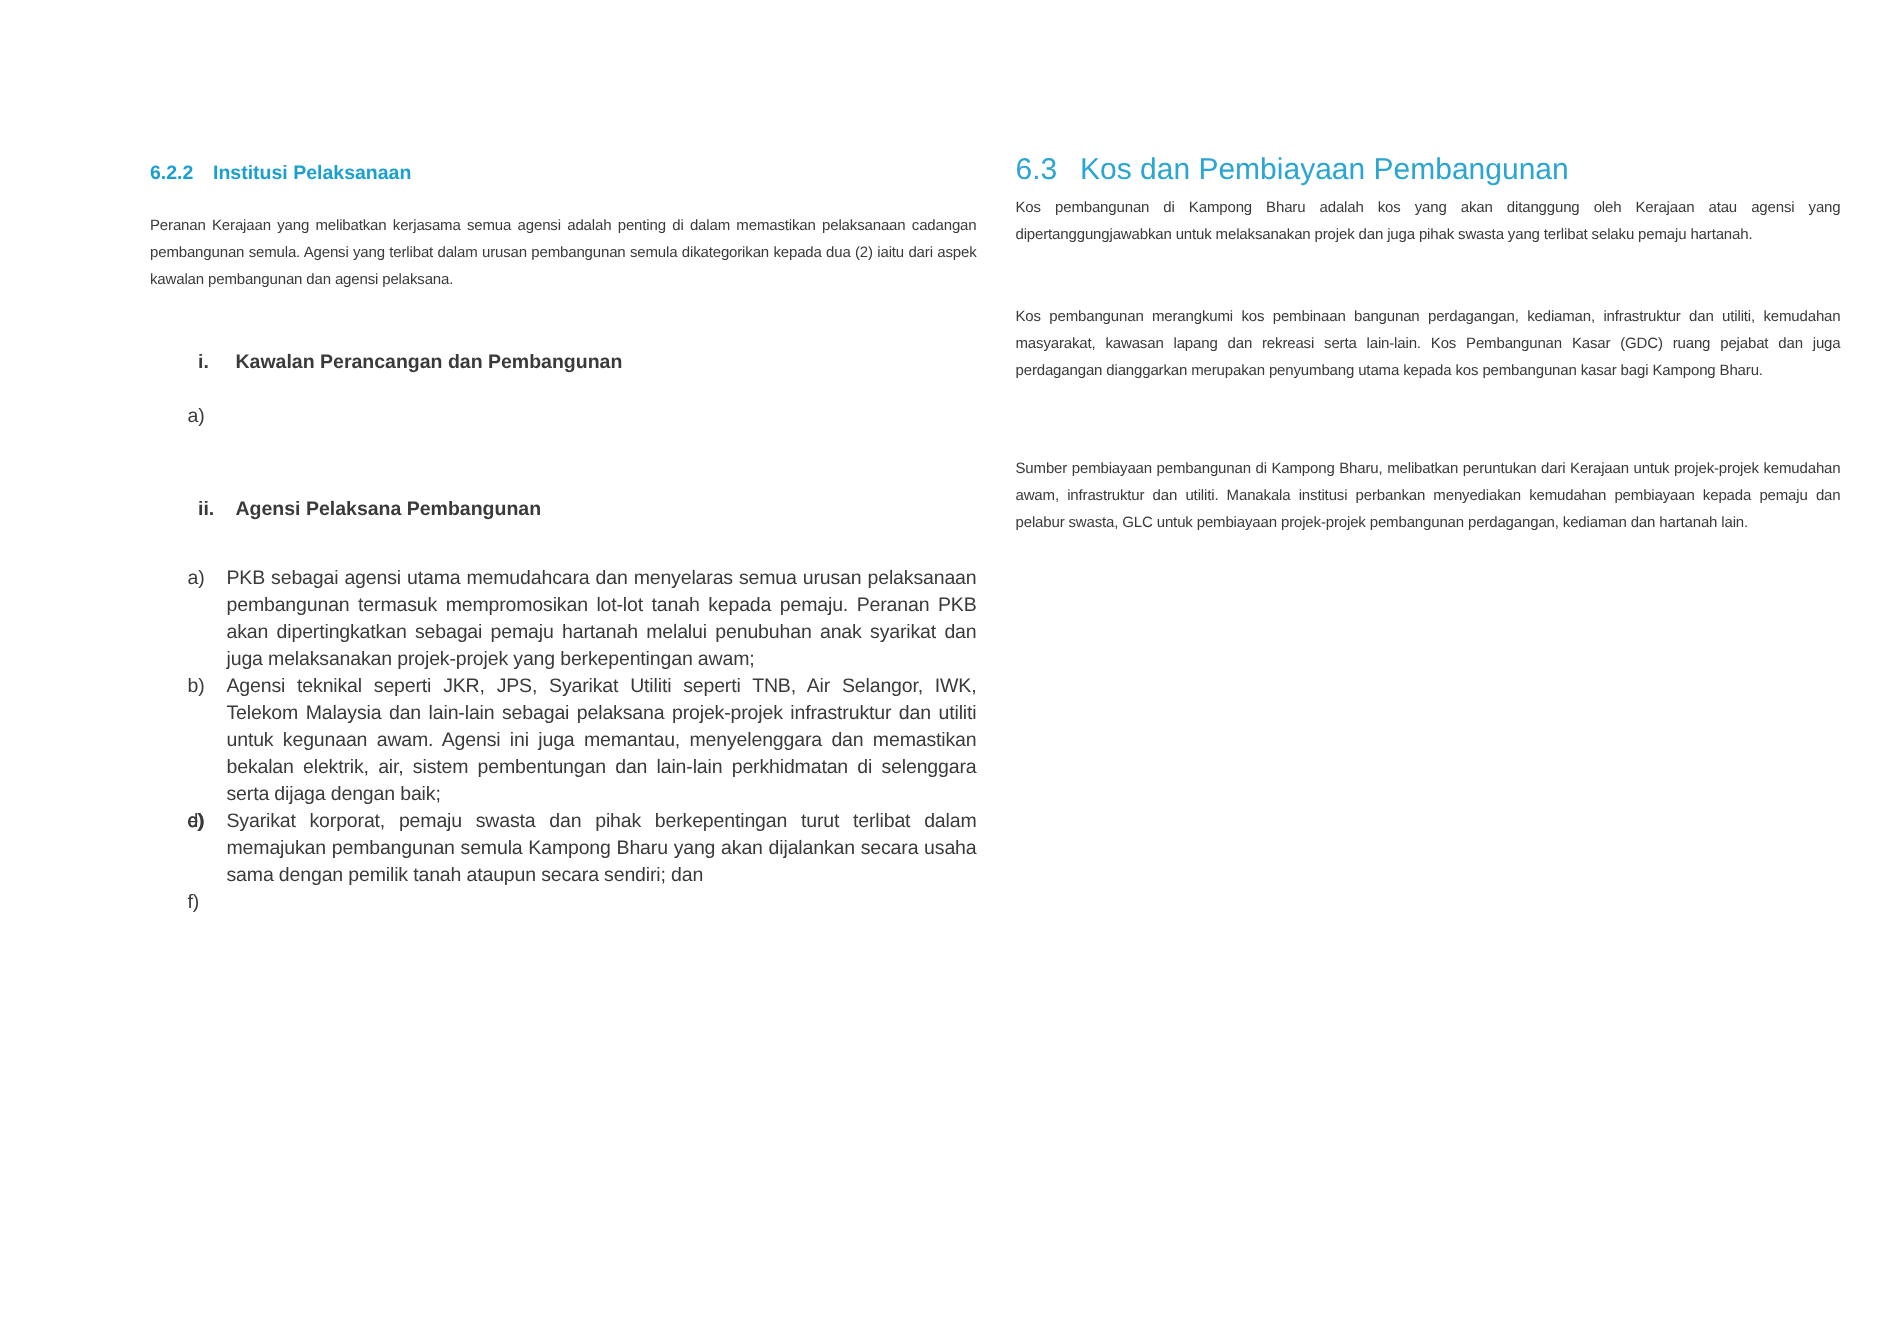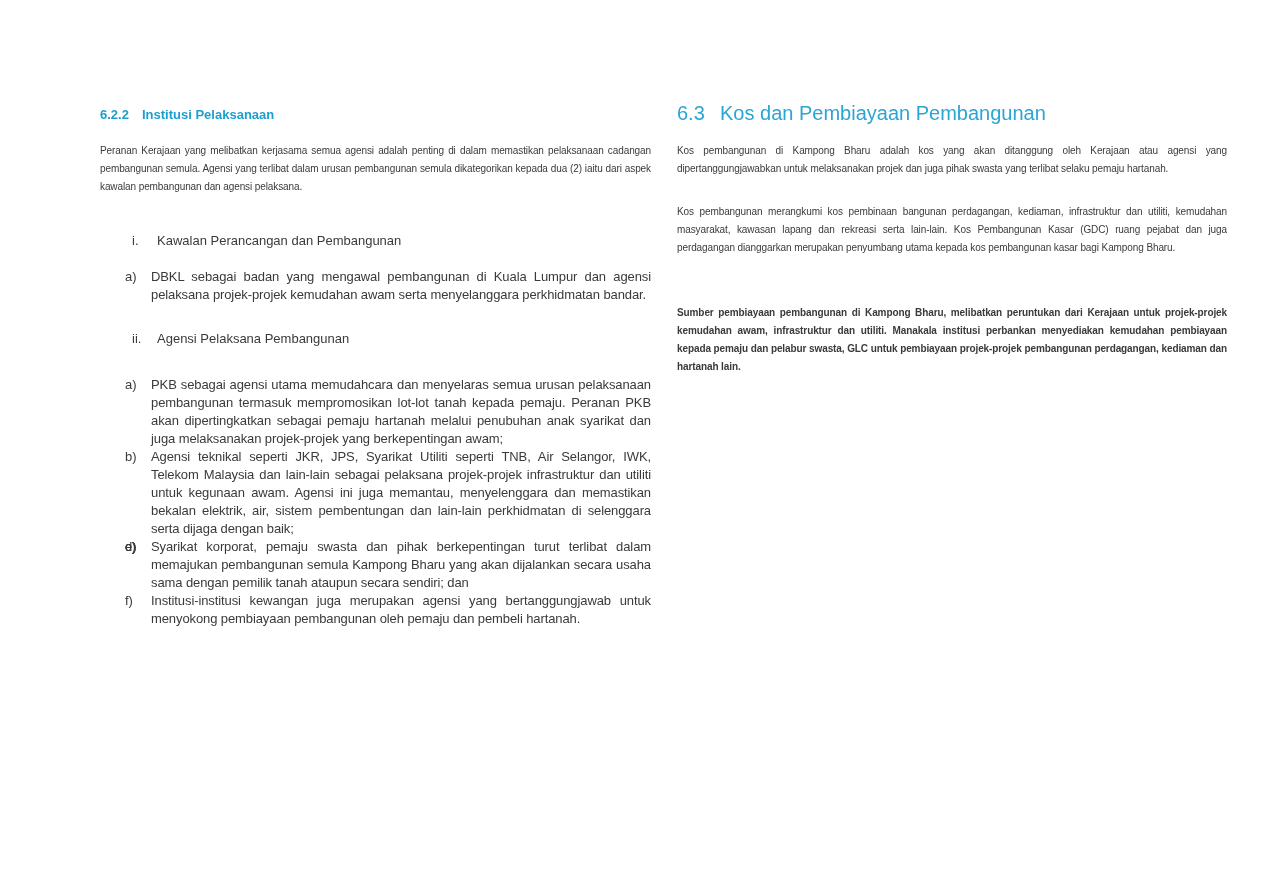--- a/index.html
+++ b/index.html
@@ -62,21 +62,21 @@
       margin: 0;
       white-space: nowrap;
     }
     .h-main .num { display: inline-block; width: 43px; }
 
     .block { position: absolute; left: 0; width: 100%; }
 
     .roman {
       font-size: 13px;
       line-height: 18px;
-      font-weight: normal;
+      font-weight: bold;
       color: #3a3a3a;
       white-space: nowrap;
       padding-left: 32px;
     }
     .roman .rnum { display: inline-block; width: 25px; }
 
     .alist {
       position: absolute;
       left: 25px;
       width: 526px;
@@ -109,21 +109,20 @@
     </h3>
 
     <p class="p block" style="top:142px;">Peranan Kerajaan yang melibatkan kerjasama semua agensi adalah penting di dalam memastikan pelaksanaan cadangan pembangunan semula. Agensi yang terlibat dalam urusan pembangunan semula dikategorikan kepada dua (2) iaitu dari aspek kawalan pembangunan dan agensi pelaksana.</p>
 
     <div class="block roman" style="top:232px;">
       <span class="rnum">i.</span><span>Kawalan Perancangan dan Pembangunan</span>
     </div>
     <ul class="alist" style="top:268px;">
       <li>
         <span class="letter">a)</span>
-        <span>DBKL sebagai badan yang mengawal pembangunan di Kuala Lumpur dan agensi pelaksana projek-projek kemudahan awam serta menyelanggara perkhidmatan bandar.</span>
       </li>
     </ul>
 
     <div class="block roman" style="top:330px;">
       <span class="rnum">ii.</span><span>Agensi Pelaksana Pembangunan</span>
     </div>
     <ul class="alist" style="top:376px;">
       <li>
         <span class="letter">a)</span>
         <span>PKB sebagai agensi utama memudahcara dan menyelaras semua urusan pelaksanaan pembangunan termasuk mempromosikan lot-lot tanah kepada pemaju. Peranan PKB akan dipertingkatkan sebagai pemaju hartanah melalui penubuhan anak syarikat dan juga melaksanakan projek-projek yang berkepentingan awam;</span>
@@ -137,28 +136,27 @@
       </li>
       <li>
         <span class="letter">d)</span>
       </li>
       <li>
         <span class="letter">e)</span>
         <span>Syarikat korporat, pemaju swasta dan pihak berkepentingan turut terlibat dalam memajukan pembangunan semula Kampong Bharu yang akan dijalankan secara usaha sama dengan pemilik tanah ataupun secara sendiri; dan</span>
       </li>
       <li>
         <span class="letter">f)</span>
-        <span>Institusi-institusi kewangan juga merupakan agensi yang bertanggungjawab untuk menyokong pembiayaan pembangunan oleh pemaju dan pembeli hartanah.</span>
       </li>
     </ul>
   </div>
 
   <div class="col col-right">
     <h2 class="h-main">
       <span class="num">6.3</span><span>Kos dan Pembiayaan Pembangunan</span>
     </h2>
 
-    <p class="p block" style="top:142px;">Kos pembangunan di Kampong Bharu adalah kos yang akan ditanggung oleh Kerajaan atau agensi yang dipertanggungjawabkan untuk melaksanakan projek dan juga pihak swasta yang terlibat selaku pemaju hartanah.</p>
+    <p class="p block" style="top:130px;">Kos pembangunan di Kampong Bharu adalah kos yang akan ditanggung oleh Kerajaan atau agensi yang dipertanggungjawabkan untuk melaksanakan projek dan juga pihak swasta yang terlibat selaku pemaju hartanah.</p>
     <p class="p block" style="top:203px;">Kos pembangunan merangkumi kos pembinaan bangunan perdagangan, kediaman, infrastruktur dan utiliti, kemudahan masyarakat, kawasan lapang dan rekreasi serta lain-lain. Kos Pembangunan Kasar (GDC) ruang pejabat dan juga perdagangan dianggarkan merupakan penyumbang utama kepada kos pembangunan kasar bagi Kampong Bharu.</p>
-    <p class="p block" style="top:304px;font-weight:bold;">Sumber pembiayaan pembangunan di Kampong Bharu, melibatkan peruntukan dari Kerajaan untuk projek-projek kemudahan awam, infrastruktur dan utiliti. Manakala institusi perbankan menyediakan kemudahan pembiayaan kepada pemaju dan pelabur swasta, GLC untuk pembiayaan projek-projek pembangunan perdagangan, kediaman dan hartanah lain.</p>
+    <p class="p block" style="top:304px;">Sumber pembiayaan pembangunan di Kampong Bharu, melibatkan peruntukan dari Kerajaan untuk projek-projek kemudahan awam, infrastruktur dan utiliti. Manakala institusi perbankan menyediakan kemudahan pembiayaan kepada pemaju dan pelabur swasta, GLC untuk pembiayaan projek-projek pembangunan perdagangan, kediaman dan hartanah lain.</p>
   </div>
 
 </div>
 
 </body></html>

